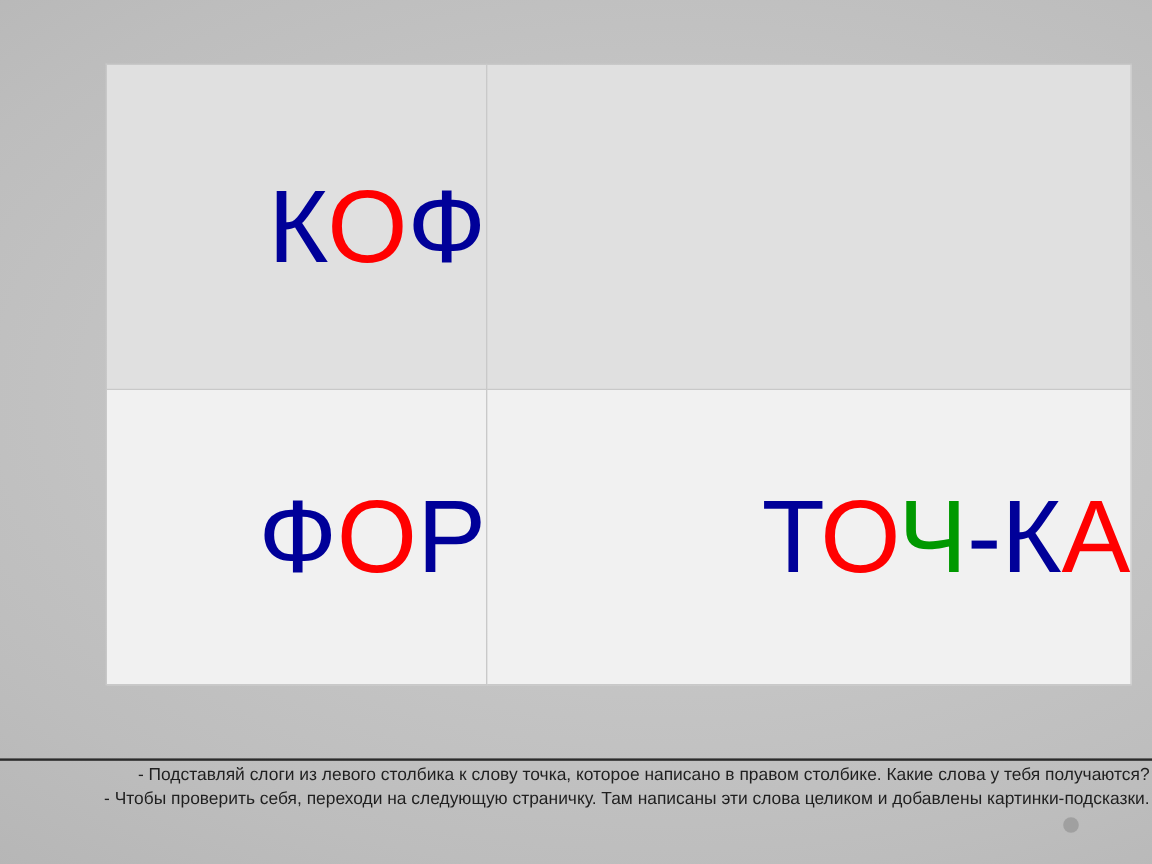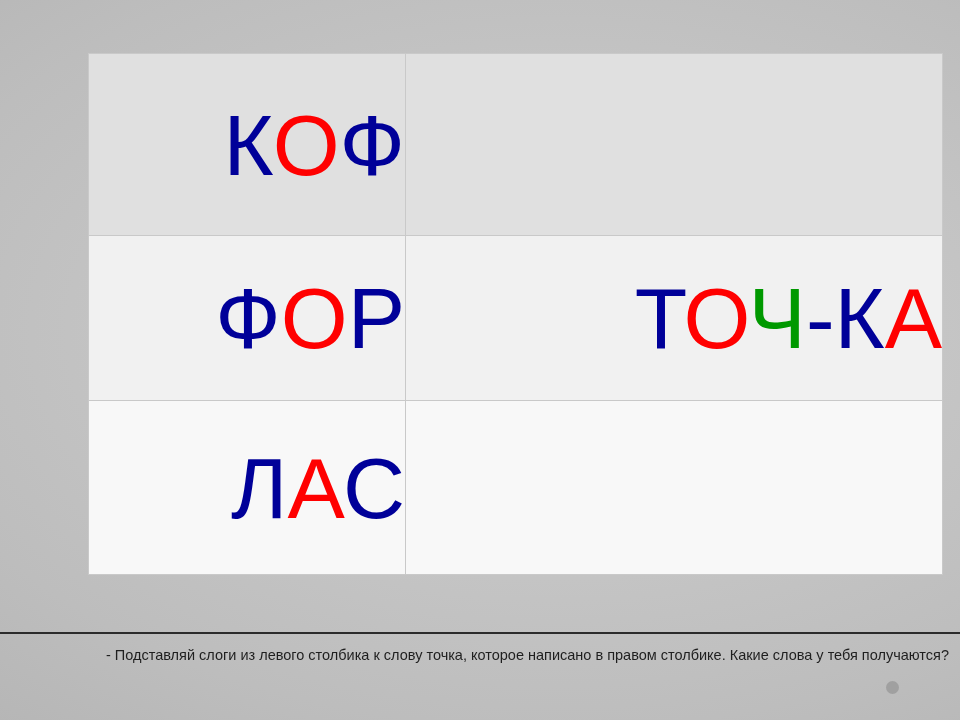--- a/index.html
+++ b/index.html
@@ -74,21 +74,21 @@
     position: absolute;
     left: 2px;
     top: 636px;
     width: 956px;
     font-size: 14.5px;
     line-height: 20px;
     color: #1f1f1f;
     font-family: "Liberation Sans", sans-serif;
   }
   .notes p {
-    margin: 9px;
+    margin: 0;
     white-space: normal;
   }
 
   .deco-dot {
     position: absolute;
     left: 886px;
     top: 681px;
     width: 13px;
     height: 13px;
     border-radius: 50%;
@@ -104,28 +104,25 @@
   <table class="syllable-table">
     <tbody>
       <tr class="row-1">
         <td class="col-left"><span class="syl"><span class="c-blue" style="color: rgb(0, 0, 153);">К</span><span class="c-red" style="color: rgb(255, 0, 0);">О</span><span class="c-blue" style="color: rgb(0, 0, 153);">Ф</span></span></td>
         <td class="col-right"><span class="syl"></span></td>
       </tr>
       <tr class="row-2">
         <td class="col-left"><span class="syl"><span class="c-blue" style="color: rgb(0, 0, 153);">Ф</span><span class="c-red" style="color: rgb(255, 0, 0);">О</span><span class="c-blue" style="color: rgb(0, 0, 153);">Р</span></span></td>
         <td class="col-right"><span class="syl"><span class="c-blue" style="color: rgb(0, 0, 153);">Т</span><span class="c-red" style="color: rgb(255, 0, 0);">О</span><span class="c-green" style="color: rgb(0, 153, 0);">Ч</span><span class="c-blue" style="color: rgb(0, 0, 153);">-</span><span class="c-blue" style="color: rgb(0, 0, 153);">К</span><span class="c-red" style="color: rgb(255, 0, 0);">А</span></span></td>
       </tr>
-      <tr class="row-3">
-        <td class="col-left"><span class="syl"><span class="c-blue" style="color: rgb(0, 0, 153);">Л</span><span class="c-red" style="color: rgb(255, 0, 0);">А</span><span class="c-blue" style="color: rgb(0, 0, 153);">С</span></span></td>
-        <td class="col-right"><span class="syl"></span></td>
-      </tr>
     </tbody>
   </table>
 
   <div class="notes-rule"></div>
 
   <div class="notes">
     <p>- Подставляй слоги из левого столбика  к слову  точка, которое написано  в правом столбике.  Какие слова у тебя получаются?</p>
+    <p>- Чтобы проверить себя, переходи на следующую  страничку.  Там написаны  эти слова целиком  и добавлены картинки-подсказки.</p>
   </div>
 
   <div class="deco-dot"></div>
 
 </div>
 
 </body></html>

